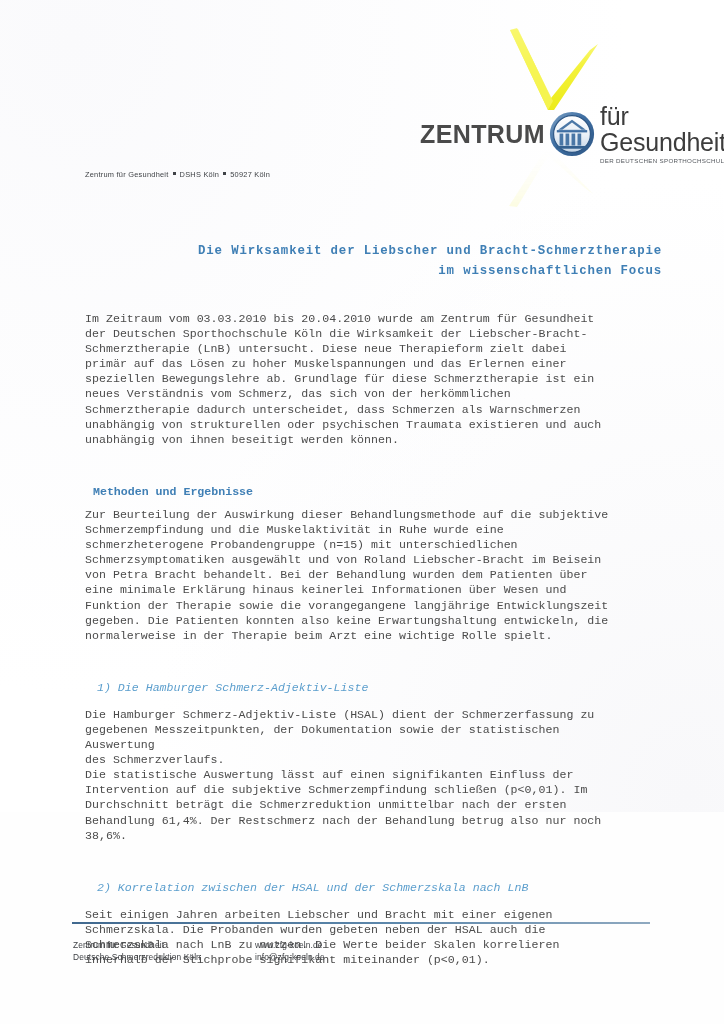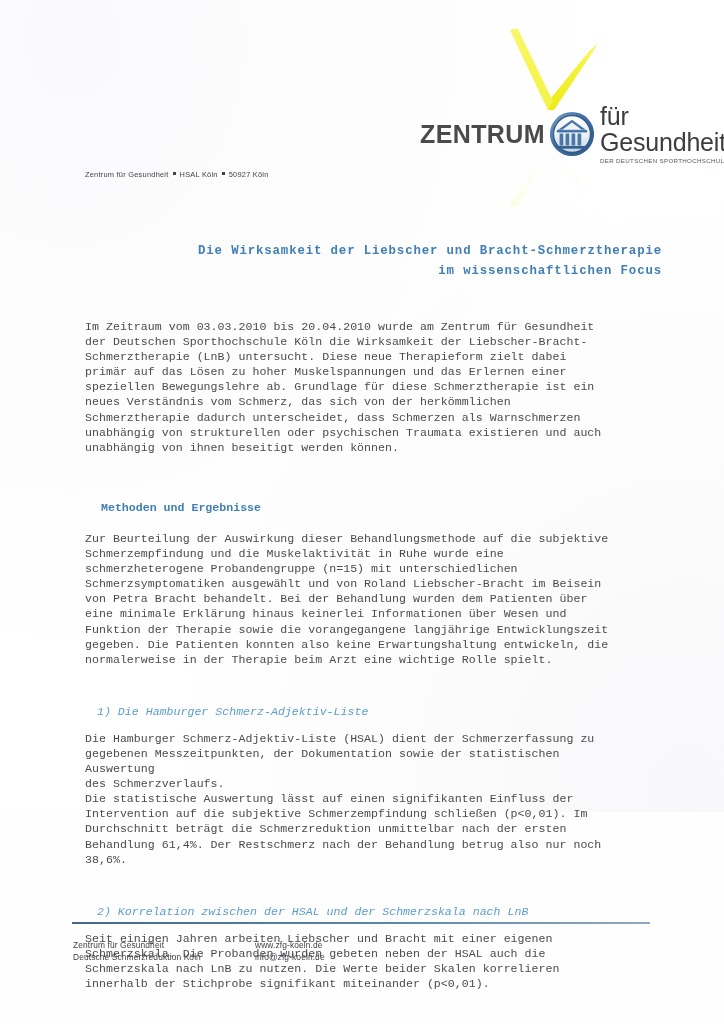--- a/index.html
+++ b/index.html
@@ -123,39 +123,39 @@
     font-weight: bold;
     color: #3f7fb5;
     line-height: 1.62;
     letter-spacing: 0.85px;
   }
 
   
   .body-area {
     position: absolute;
     left: 85px;
-    top: 319px;
+    top: 311px;
     width: 552px;
   }
   .para {
     font-family: "Liberation Mono", monospace;
     font-size: 11.6px;
     color: #4b4b4b;
     line-height: 15.1px;
     letter-spacing: 0.02px;
     white-space: pre-wrap;
     margin: 0;
   }
   .sec-head {
     font-family: "Liberation Mono", monospace;
     font-size: 11.6px;
     font-weight: bold;
     color: #3f7fb5;
     line-height: 15.1px;
-    margin: 16px;
+    margin: 8px;
     white-space: pre-wrap;
   }
   .sec-head-italic {
     font-family: "Liberation Mono", monospace;
     font-size: 11.6px;
     font-style: italic;
     color: #5b9ecd;
     line-height: 15.1px;
     margin: 12px;
     white-space: pre-wrap;
@@ -257,21 +257,21 @@
       </svg>
 
       <div class="logo-right">
         <div class="logo-main">für Gesundheit</div>
         <div class="logo-sub">DER DEUTSCHEN SPORTHOCHSCHULE KÖLN</div>
       </div>
     </div>
   </div>
 
   <div class="sender-line">
-    <span>Zentrum für Gesundheit</span><span class="sq"></span><span>HSAL Köln</span><span class="sq"></span><span>50927 Köln</span>
+    <span>Zentrum für Gesundheit</span><span class="sq"></span><span>DSHS Köln</span><span class="sq"></span><span>50927 Köln</span>
   </div>
 
   <div class="doc-title">
     <div>Die Wirksamkeit der Liebscher und Bracht-Schmerztherapie</div>
     <div>im wissenschaftlichen Focus</div>
   </div>
 
   <div class="body-area">
 
     <p class="para">Im Zeitraum vom 03.03.2010 bis 20.04.2010 wurde am Zentrum für Gesundheit

